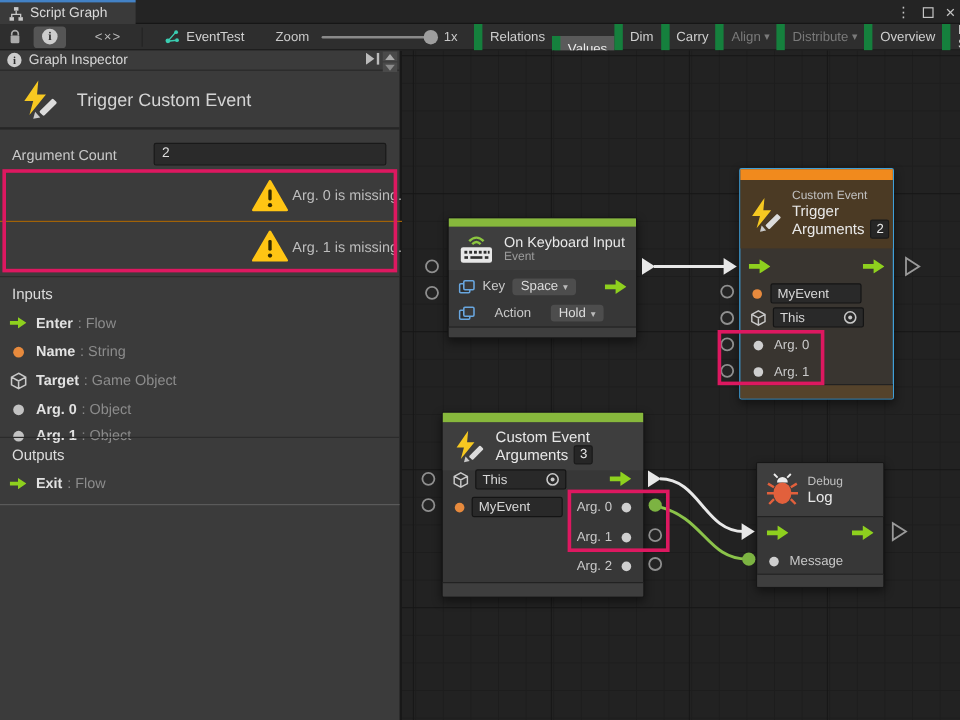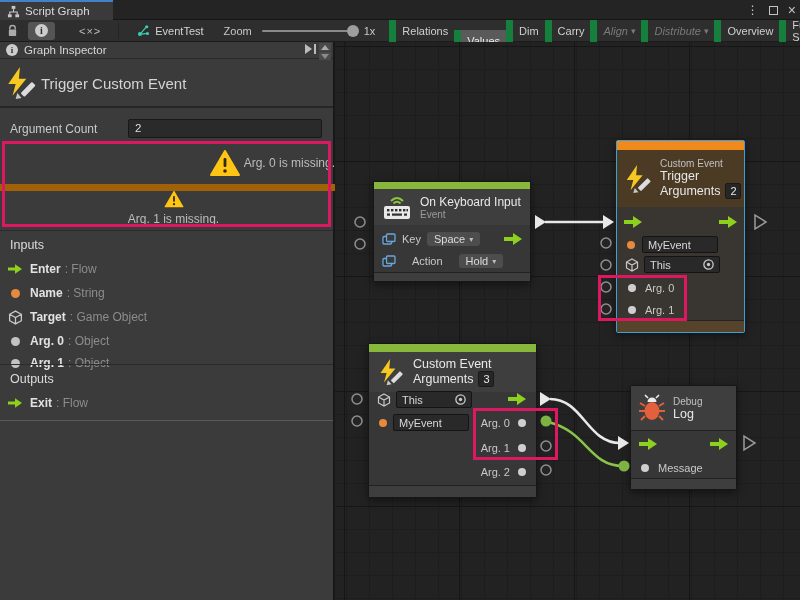--- a/index.html
+++ b/index.html
@@ -22,53 +22,53 @@
              display:flex; align-items:center; }
   .tb-left { display:flex; align-items:center; height:100%; }
   .tb-ico { display:flex; align-items:center; justify-content:center; height:18px; padding:0 7px; }
   .tb-ico.active { background:#555; border-radius:3px; margin:0 3px; }
   .info-circ { width:13px; height:13px; border-radius:50%; background:#cdcdcd; color:#2e2e2e; font-size:10px; font-weight:bold;
                display:flex; align-items:center; justify-content:center; font-family:"Liberation Serif",serif; }
   .code-glyph { color:#bdbdbd; font-size:11px; letter-spacing:1px; }
   .tb-sep { width:1px; height:16px; background:#242424; margin:0 10px; }
   .graphname { display:flex; align-items:center; gap:5px; margin-left:8px; }
   .graphname span { font-size:11px; color:#d2d2d2; }
-  .zoom-label { font-size:11px; color:#c8c8c8; margin-left:20px; }
+  .zoom-label { font-size:11px; color:#c8c8c8; margin-left:26px; }
   .zoom-track { position:relative; width:92px; height:2px; background:#8a8a8a; margin-left:10px; border-radius:1px; }
   .zoom-handle { position:absolute; right:-5px; top:-5px; width:12px; height:12px; border-radius:50%; background:#9e9e9e; }
   .zoom-val { font-size:11px; color:#c8c8c8; margin-left:10px; }
   .tb-right { display:flex; align-items:center; height:100%; margin-left:14px; }
   .tb-btn { font-size:11px; color:#d0d0d0; padding:0 6px; height:22px; display:flex; align-items:center; gap:3px; border-left:7px solid #15803d; }
   .tb-btn.active { background:#5a5a5a; color:#ececec;margin-top:20px; }
-  .tb-btn.disabled { color:#7a7a7a;font-style:italic; }
+  .tb-btn.disabled { color:#7a7a7a; }
   .tb-btn .caret { font-size:9px; }
 
   
   .panel { position:absolute; left:0; top:42px; width:335px; height:558px; background:#3b3b3b; border-right:2px solid #181818; }
   .p-head { position:absolute; left:0; top:0; width:100%; height:17px; border-bottom:1px solid #2a2a2a;
             display:flex; align-items:center; padding-left:6px; gap:6px; }
   .p-head-label { font-size:11.5px; color:#d6d6d6; }
   .p-head-right { position:absolute; right:16px; top:2px; }
   .p-scroll { position:absolute; right:1px; top:1px; width:13px; display:flex; flex-direction:column; gap:1px; }
   .p-scroll .sbtn { width:12px; height:8px; background:#4a4a4a; display:flex; align-items:center; justify-content:center; }
   .tri-up { width:0; height:0; border-left:4px solid transparent; border-right:4px solid transparent; border-bottom:5px solid #a9a9a9; }
   .tri-dn { width:0; height:0; border-left:4px solid transparent; border-right:4px solid transparent; border-top:5px solid #8a8a8a; }
 
   .p-title { position:absolute; left:0; top:18px; width:100%; height:48px; border-bottom:2px solid #262626;
-             display:flex; align-items:center; gap:3px; padding-left:4px; }
+             display:flex; align-items:center; gap:14px; padding-left:16px; }
   .p-title-label { font-size:15px; color:#d4d4d4; }
 
   .p-argrow { position:absolute; left:0; top:72px; width:100%; height:30px; display:flex; align-items:center; padding-left:10px; }
   .p-arglabel { font-size:12px; color:#c9c9c9; }
   .text-input { position:absolute; left:128px; top:5px; width:194px; height:19px; background:#2a2a2a; border:1px solid #191919;
                 border-radius:2px; font-size:11.5px; color:#dedede; padding:2px 6px; }
 
   .warnbox { position:absolute; left:0; top:100px; width:335px; }
   .warnrow { height:42px; display:flex; align-items:center; gap:4px; padding-left:12px;justify-content:flex-end; }
-  .warnrow + .warnrow { border-top:7px solid #a16207;flex-direction:column; }
+  .warnrow + .warnrow { border-top:1px solid #a16207; }
   .warntext { font-size:12px; color:#bdbdbd; }
 
   .p-sec-div { position:absolute; left:0; width:100%; height:0; border-top:1px solid #2b2b2b; }
   .sec-head { position:absolute; left:10px; font-size:12.5px; color:#dcdcdc; }
   .p-item { position:absolute; left:0; width:100%; height:22px; display:flex; align-items:center; }
   .p-item .ic { width:30px; display:flex; justify-content:center; }
   .p-item .nm { font-size:12px; font-weight:bold; color:#e2e2e2; }
   .p-item .ty { font-size:12px; color:#8c8c8c; margin-left:4px; }
   .dot { border-radius:50%; display:inline-block; }
   .dot-orange { width:9px; height:9px; background:#e78a3d; }

